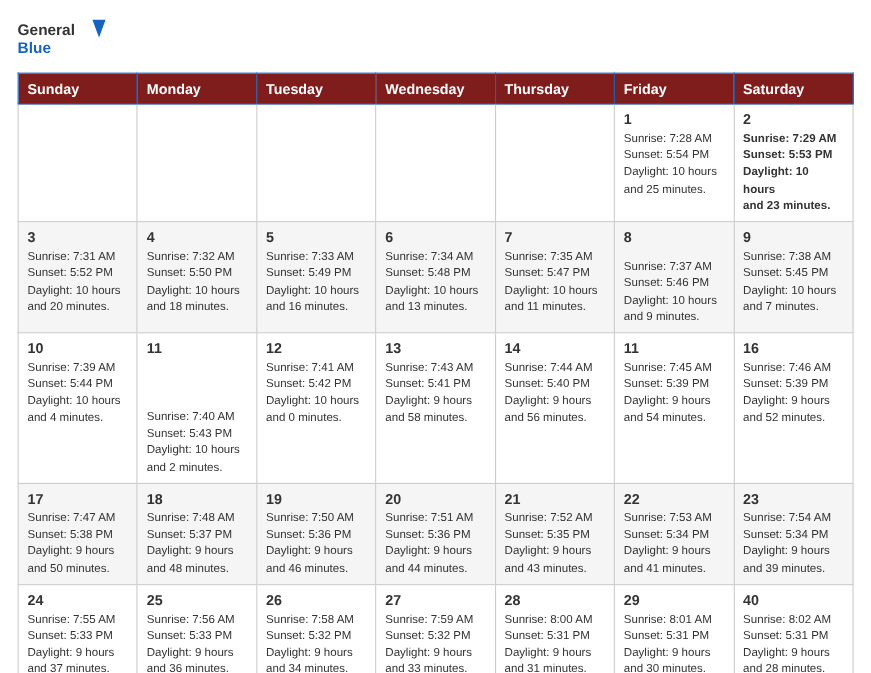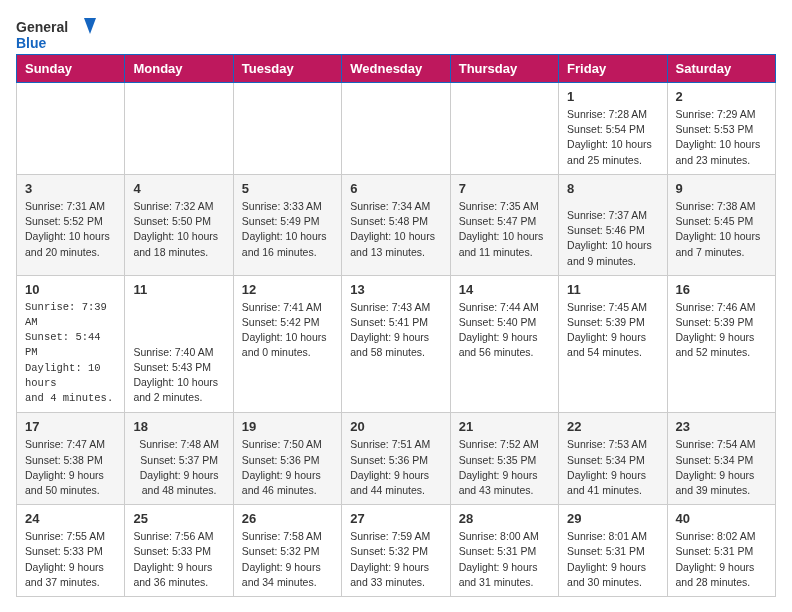--- a/index.html
+++ b/index.html
@@ -7,21 +7,21 @@
       font-family: Arial, sans-serif;
       background: #fff;
       width: 792px;
       min-height: 612px;
       padding: 16px;
     }
     .header {
       display: flex;
       justify-content: space-between;
       align-items: flex-start;
-      margin-bottom: 0;
+      margin-bottom: 12px;
       text-align: center;
     }
     .logo {
       display: flex;
       align-items: center;
       gap: 4px;
     }
     .title-area {
       text-align: right;
     }
@@ -33,21 +33,21 @@
     .location {
       font-size: 14px;
       color: #555;
     }
     .calendar {
       width: 100%;
       border-collapse: collapse;
       border: 1px solid #ccc;
     }
     .calendar th {
-      background: #be185d;
+      background: #7f1d1d;
       color: #fff;
       text-align: left;
       padding: 6px 8px;
       font-size: 13px;
       font-weight: bold;
       border: 1px solid #1565c0;
     }
     .calendar td {
       vertical-align: top;
       padding: 6px 8px;
@@ -117,21 +117,21 @@
         <td class="empty-cell"></td>
         <td>
           <span class="day-number">1</span>
           <div class="day-info" style="white-space: pre-line;">Sunrise: 7:28 AM
 Sunset: 5:54 PM
 Daylight: 10 hours
 and 25 minutes.</div>
         </td>
         <td>
           <span class="day-number">2</span>
-          <div class="day-info" style="white-space: pre-line;">Sunrise: 7:29 AM
+          <div class="day-info" style="white-space: pre-line; font-weight: bold;">Sunrise: 7:29 AM
 Sunset: 5:53 PM
 Daylight: 10 hours
 and 23 minutes.</div>
         </td>
       </tr>
       <tr>
         <td>
           <span class="day-number">3</span>
           <div class="day-info" style="white-space: pre-line;">Sunrise: 7:31 AM
 Sunset: 5:52 PM
@@ -140,21 +140,21 @@
         </td>
         <td>
           <span class="day-number">4</span>
           <div class="day-info" style="white-space: pre-line;">Sunrise: 7:32 AM
 Sunset: 5:50 PM
 Daylight: 10 hours
 and 18 minutes.</div>
         </td>
         <td>
           <span class="day-number">5</span>
-          <div class="day-info" style="white-space: pre-line;">Sunrise: 3:33 AM
+          <div class="day-info" style="white-space: pre-line;">Sunrise: 7:33 AM
 Sunset: 5:49 PM
 Daylight: 10 hours
 and 16 minutes.</div>
         </td>
         <td>
           <span class="day-number">6</span>
           <div class="day-info" style="white-space: pre-line;">Sunrise: 7:34 AM
 Sunset: 5:48 PM
 Daylight: 10 hours
 and 13 minutes.</div>
@@ -177,21 +177,21 @@
           <span class="day-number">9</span>
           <div class="day-info" style="white-space: pre-line;">Sunrise: 7:38 AM
 Sunset: 5:45 PM
 Daylight: 10 hours
 and 7 minutes.</div>
         </td>
       </tr>
       <tr>
         <td>
           <span class="day-number">10</span>
-          <div class="day-info" style="white-space: pre-line; font-family: Liberation Mono, monospace;">Sunrise: 7:39 AM
+          <div class="day-info" style="white-space: pre-line;">Sunrise: 7:39 AM
 Sunset: 5:44 PM
 Daylight: 10 hours
 and 4 minutes.</div>
         </td>
         <td>
           <span class="day-number">11</span>
           <div class="day-info" style="white-space: pre-line; margin-top: 48px;">Sunrise: 7:40 AM
 Sunset: 5:43 PM
 Daylight: 10 hours
 and 2 minutes.</div>
@@ -235,21 +235,21 @@
       <tr>
         <td>
           <span class="day-number">17</span>
           <div class="day-info" style="white-space: pre-line;">Sunrise: 7:47 AM
 Sunset: 5:38 PM
 Daylight: 9 hours
 and 50 minutes.</div>
         </td>
         <td>
           <span class="day-number">18</span>
-          <div class="day-info" style="white-space: pre-line; text-align: center;">Sunrise: 7:48 AM
+          <div class="day-info" style="white-space: pre-line;">Sunrise: 7:48 AM
 Sunset: 5:37 PM
 Daylight: 9 hours
 and 48 minutes.</div>
         </td>
         <td>
           <span class="day-number">19</span>
           <div class="day-info" style="white-space: pre-line;">Sunrise: 7:50 AM
 Sunset: 5:36 PM
 Daylight: 9 hours
 and 46 minutes.</div>

